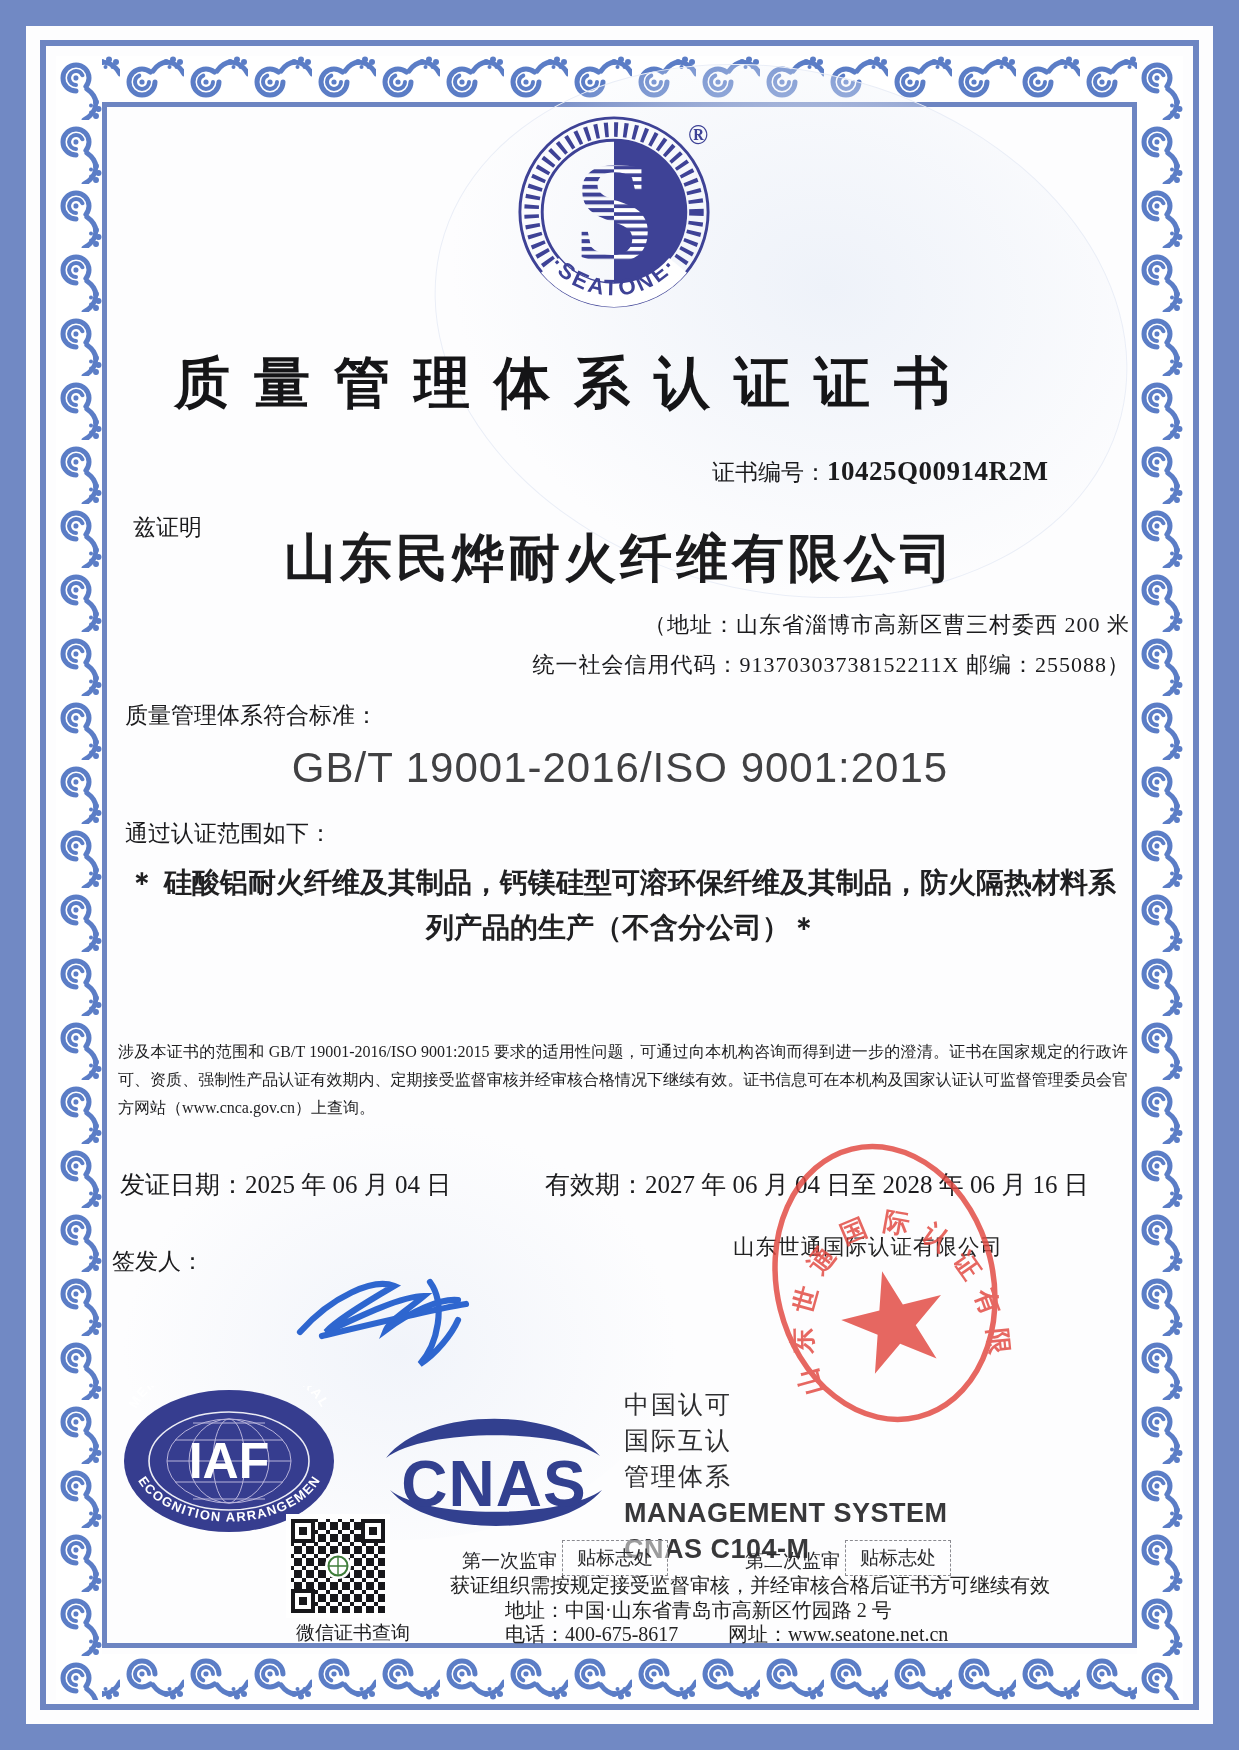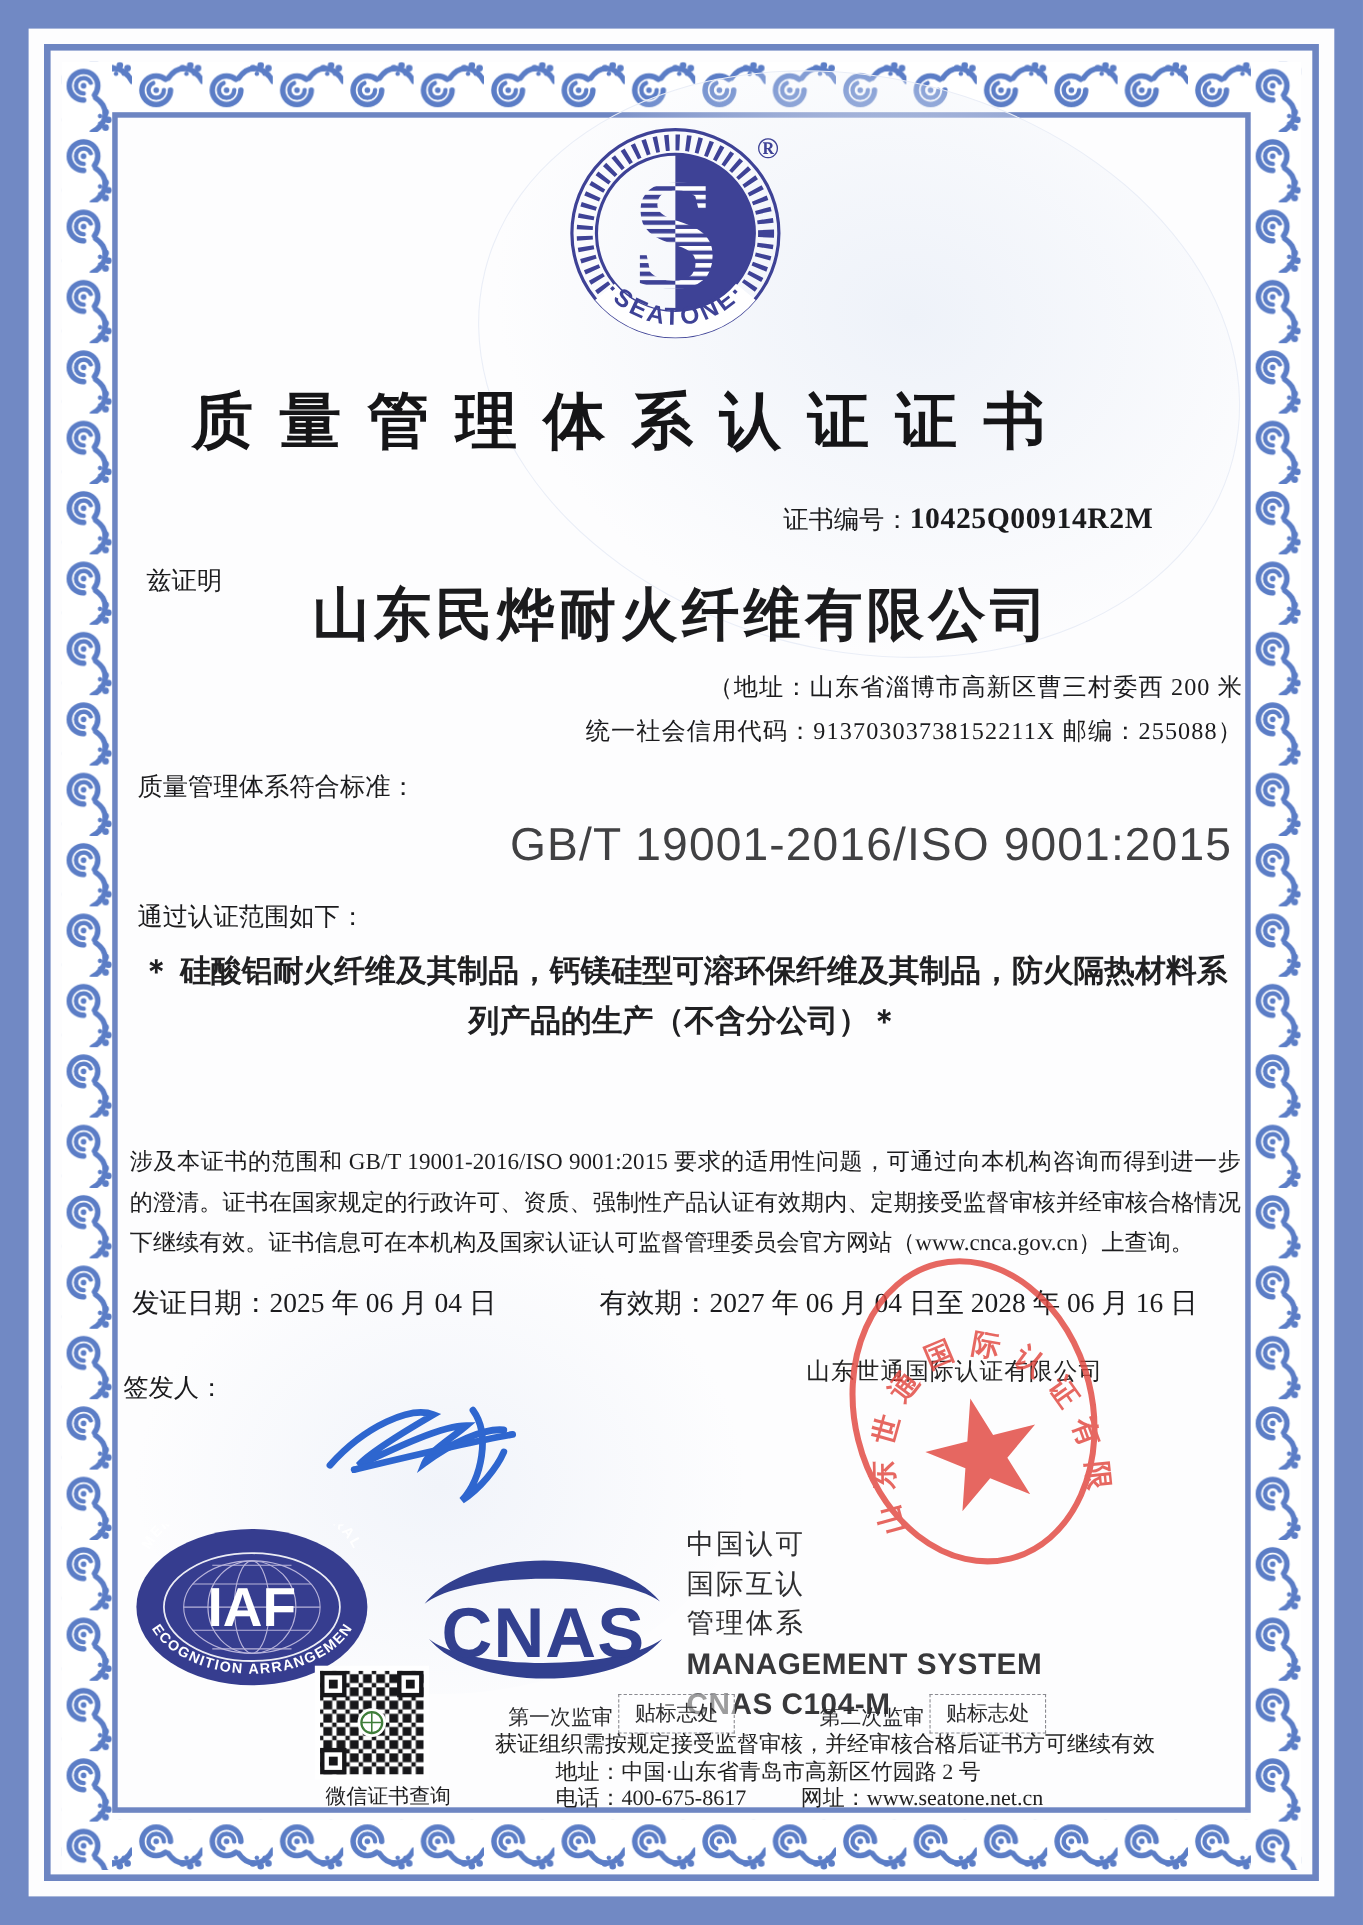--- a/index.html
+++ b/index.html
@@ -20,26 +20,26 @@
   
   .title{position:absolute;left:60px;top:346px;width:980px;text-align:center;
          font-size:56px;font-weight:bold;letter-spacing:24px;padding-left:24px;color:#151517;}
   .certno{position:absolute;left:712px;top:456px;font-size:23px;}
   .certno b{font-size:27px;font-weight:bold;letter-spacing:.5px;}
   .label{font-size:23px;text-align:center;}
   .company{position:absolute;left:120px;top:524px;width:1000px;text-align:center;
            font-family:Liberation Sans, sans-serif;
            font-size:52px;font-weight:bold;letter-spacing:4px;}
   .addr{position:absolute;left:120px;width:1010px;text-align:right;font-size:22px;letter-spacing:1px;}
-  .standard{position:absolute;left:120px;top:744px;width:1000px;text-align:right;
+  .standard{position:absolute;left:120px;top:744px;width:1000px;text-align:center;
             font-family:"Liberation Sans","DejaVu Sans",sans-serif;font-size:42px;color:#414143;letter-spacing:1px;}
   .scope{position:absolute;left:122px;top:860px;width:1000px;text-align:center;
          font-family:"Liberation Sans","DejaVu Sans",sans-serif;
          font-size:28px;font-weight:bold;line-height:1.62;color:#202022;}
-  .disclaimer{position:absolute;left:118px;top:1038px;width:1010px;font-size:21px;
+  .disclaimer{position:absolute;left:118px;top:1038px;width:1010px;font-size:16px;
               line-height:1.74;text-align:justify;color:#1d1d1f;}
   .daterow{font-size:25px;}
   .issuer-print{position:absolute;left:733px;top:1232px;font-size:21.5px;letter-spacing:1px;color:#222;}
   .acc-lines{position:absolute;left:624px;top:1392px;line-height:1;}
   .acc-lines .cn{font-family:"Liberation Sans","DejaVu Sans",sans-serif;font-size:25px;color:#2e2e30;
                  letter-spacing:2px;margin-bottom:11px;}
   .acc-lines .en{font-family:"Liberation Sans","DejaVu Sans",sans-serif;font-size:27px;font-weight:bold;
                  color:#38383a;margin-bottom:9px;letter-spacing:.5px;}
   .qr-caption{position:absolute;left:268px;top:1620px;width:142px;text-align:right;font-size:19px;}
   .audit-label{position:absolute;font-size:19px;color:#2a2a2c;}

